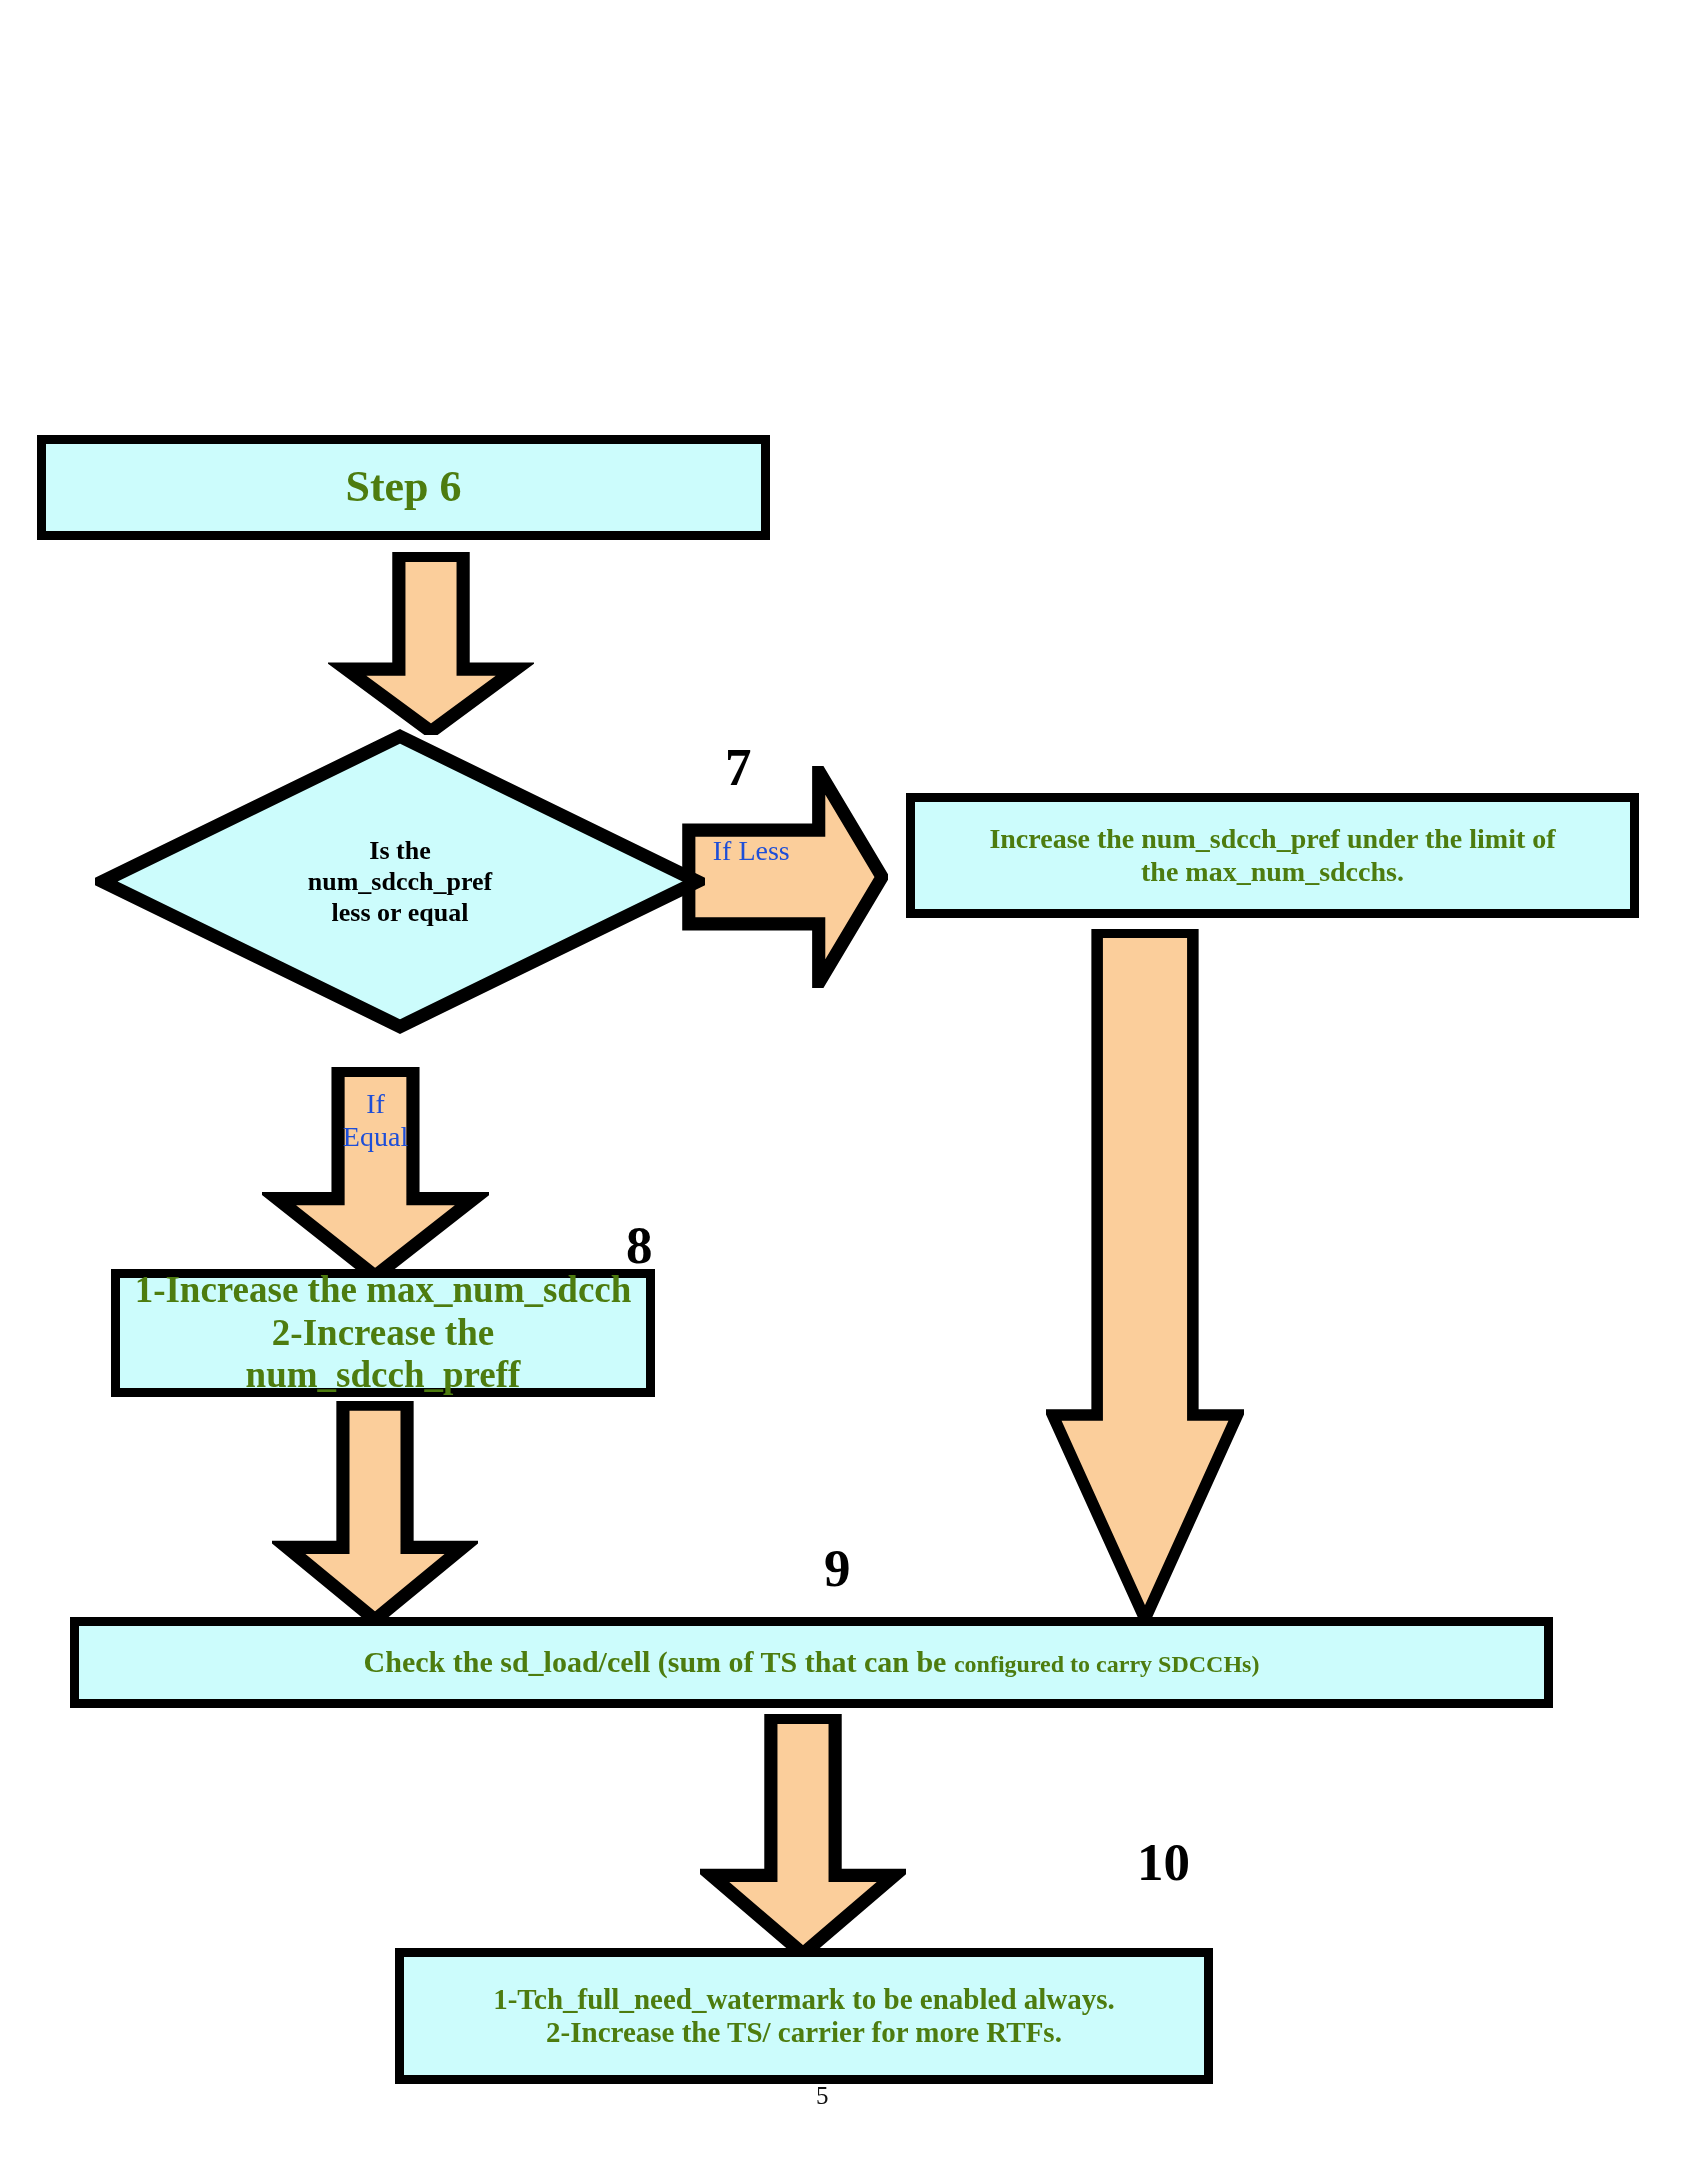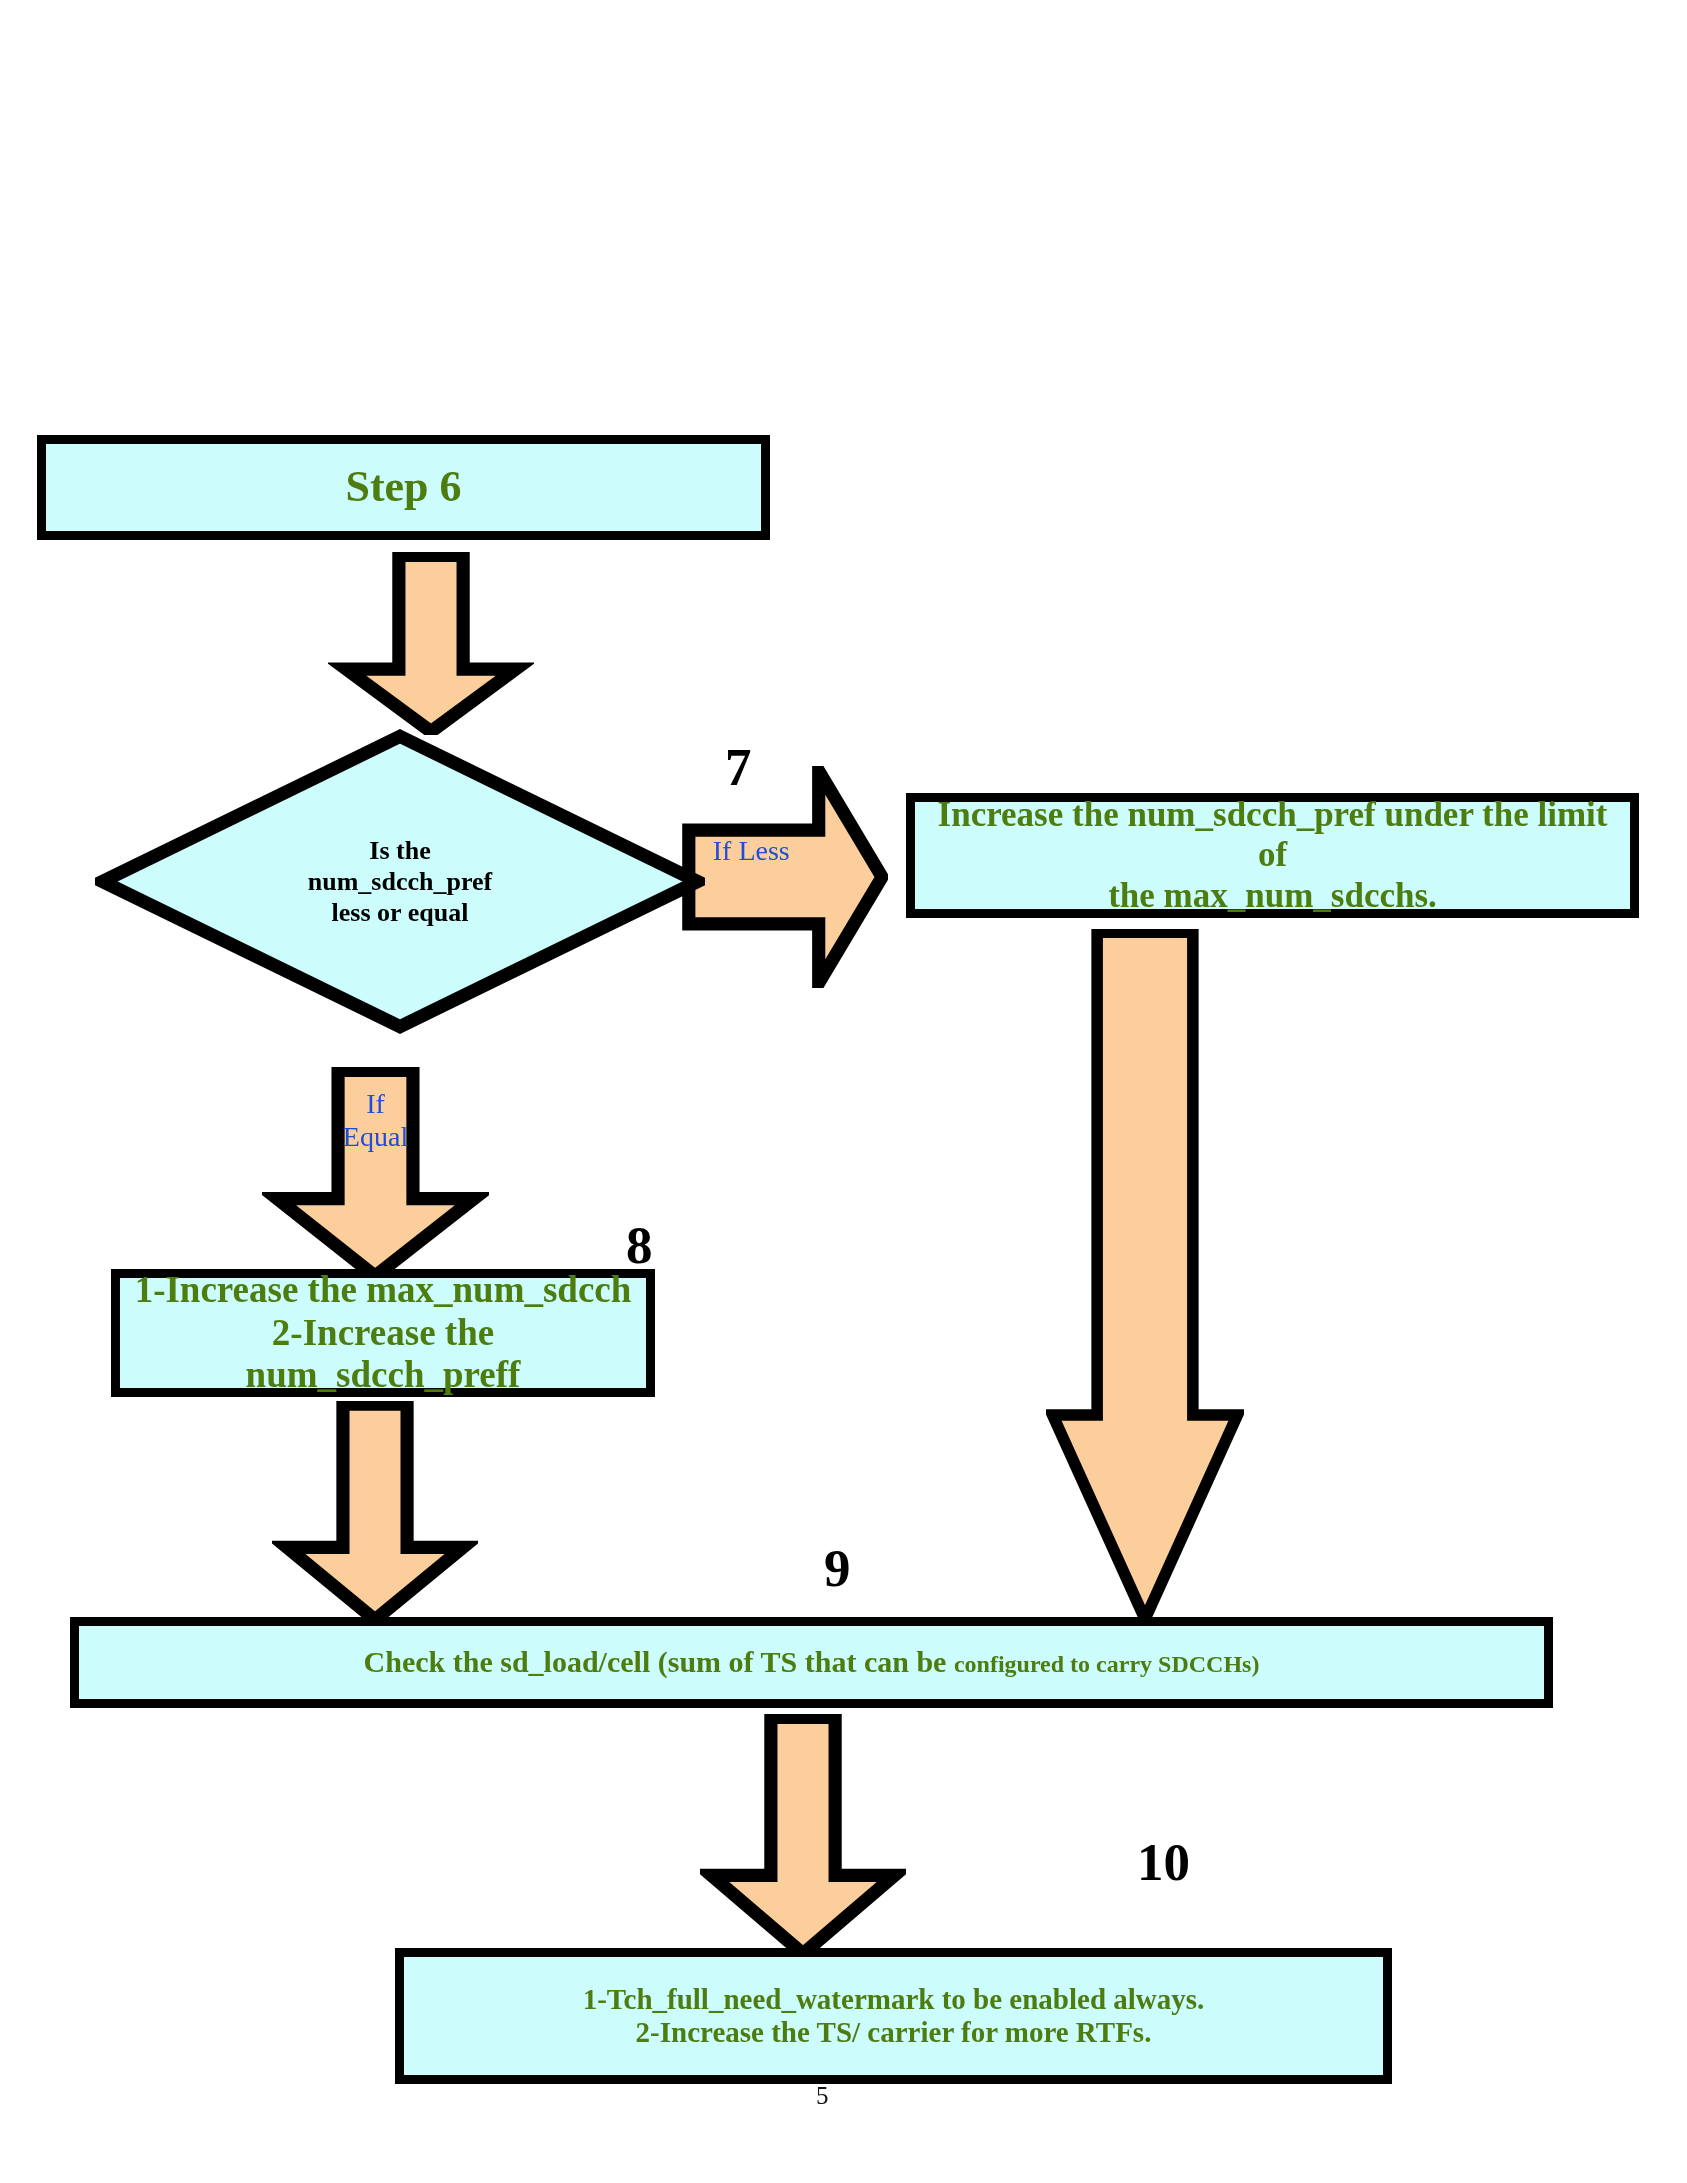--- a/index.html
+++ b/index.html
@@ -84,24 +84,24 @@
     position: absolute;
     font-family: "Liberation Serif", "DejaVu Serif", serif;
     font-size: 25px;
     color: #111;
     z-index: 6;
     line-height: 1;
   }
 
   
   #box-step6   { left: 37px;   top: 435px;  width: 733px;  height: 105px; font-size: 44px; }
-  #box-step7   { left: 906px; top: 793px;  width: 733px;  height: 125px; font-size: 35px; }
+  #box-step7   { left: 906px; top: 793px;  width: 733px;  height: 125px; font-size: 28px; }
   #box-step8   { left: 111px;  top: 1269px; width: 544px;  height: 128px; font-size: 37px; }
   #box-step9   { left: 70px;   top: 1617px; width: 1483px; height: 91px; font-size: 30px; justify-content: center; }
-  #box-step10  { left: 395px;  top: 1948px; width: 997px; height: 136px; font-size: 29px; text-align: center; }
+  #box-step10  { left: 395px;  top: 1948px; width: 818px; height: 136px; font-size: 29px; text-align: center; }
 
   .small-run { font-size: 0.80em; }
 
   #diamond-decision { left: 95px; top: 729px; width: 610px; height: 305px; }
   #diamond-decision .diamond-label { font-size: 26px; }
 
   #num-7  { left: 725px;  top: 741px;  font-size: 53px; }
   #num-8  { left: 626px;  top: 1219px; font-size: 53px; }
   #num-9  { left: 824px; top: 1542px; font-size: 53px; }
   #num-10 { left: 1137px; top: 1836px; font-size: 53px; }

